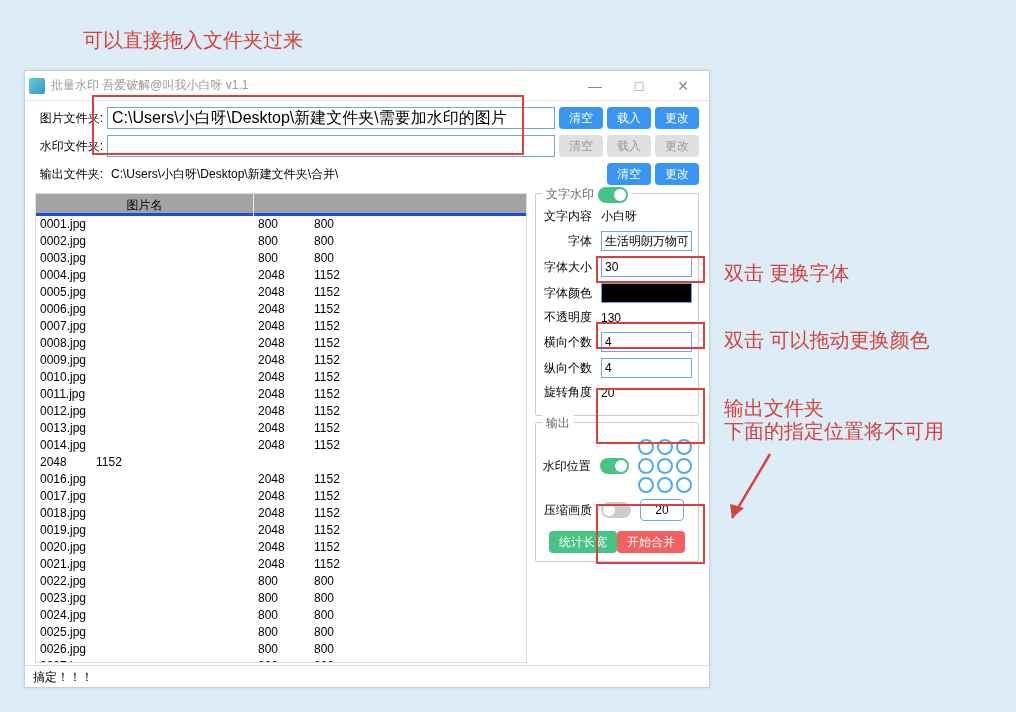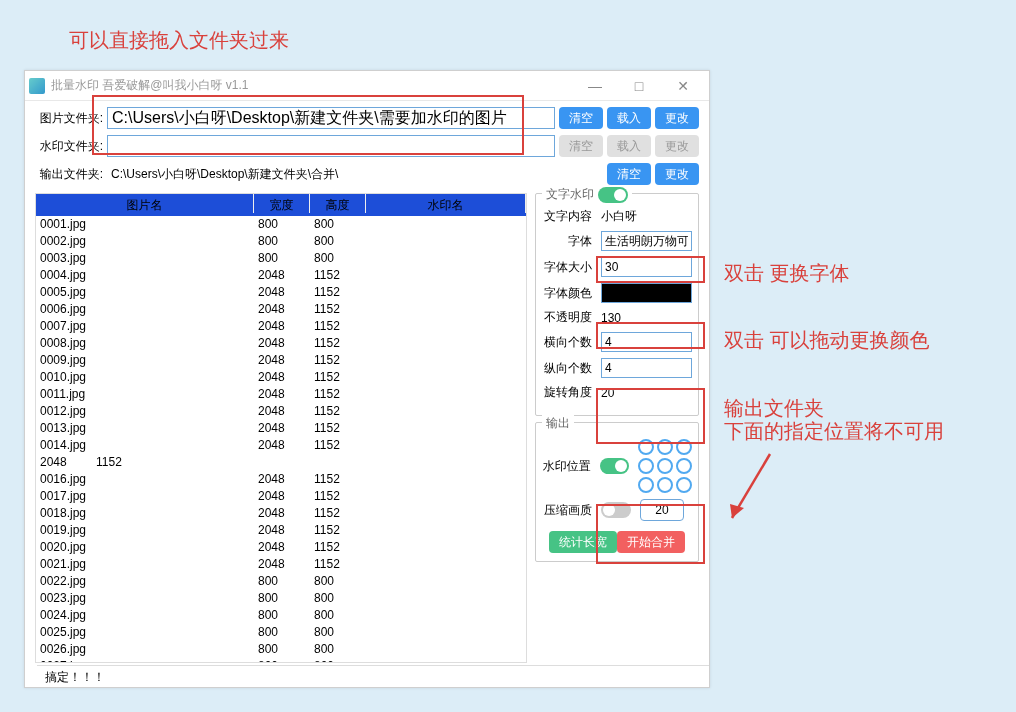--- a/index.html
+++ b/index.html
@@ -121,23 +121,24 @@
 .table-pane {
   flex: 1;
   border: 1px solid #ddd;
   overflow: hidden;
   position: relative;
   display: flex;
   flex-direction: column;
 }
 .table-header {
   display: flex;
-  background: #1d4ed8;
+  background: #a3a3a3;
   border-bottom: 3px solid #1d4ed8;
   height: 22px;
+  flex-direction: column;
 }
 .table-header .th {
   text-align: center;
   font-size: 12px;
   line-height: 22px;
   border-right: 1px solid #eee;
 }
 .table-body {
   overflow-y: scroll;
   flex: 1;
@@ -247,37 +248,37 @@
   font-size: 12px;
   border-radius: 4px;
 }
 .bottom-buttons {
   display: flex;
   justify-content: center;
   margin-top: 10px;
 }
 .statusbar {
   position: absolute;
-  bottom: 0; left: 12px; right: 0;
+  bottom: 0; left: 0; right: 0;
   height: 22px;
   background: #fff;
   border-top: 1px solid #ddd;
   padding: 0 8px;
   line-height: 22px;
   font-size: 12px;
 }
 
 .table-body::-webkit-scrollbar { width: 16px; }
 .table-body::-webkit-scrollbar-track { background: #f0f0f0; }
 .table-body::-webkit-scrollbar-thumb { background: #c0c0c0; }
 </style>
 </head>
 <body>
 
-<div class="annotation" style="left:69px; top:27px;">可以直接拖入文件夹过来</div>
+<div class="annotation" style="left:83px; top:27px;">可以直接拖入文件夹过来</div>
 <div class="annotation" style="left:724px; top:260px;">双击 更换字体</div>
 <div class="annotation" style="left:724px; top:327px;">双击 可以拖动更换颜色</div>
 <div class="annotation" style="left:724px; top:395px;">输出文件夹</div>
 <div class="annotation" style="left:724px; top:418px;">下面的指定位置将不可用</div>
 
 <div class="red-box" style="left:92px; top:95px; width:432px; height:60px;"></div>
 <div class="red-box" style="left:596px; top:256px; width:109px; height:27px;"></div>
 <div class="red-box" style="left:596px; top:322px; width:109px; height:27px;"></div>
 <div class="red-box" style="left:596px; top:388px; width:109px; height:56px;"></div>
 <div class="red-box" style="left:596px; top:504px; width:109px; height:60px;"></div>

